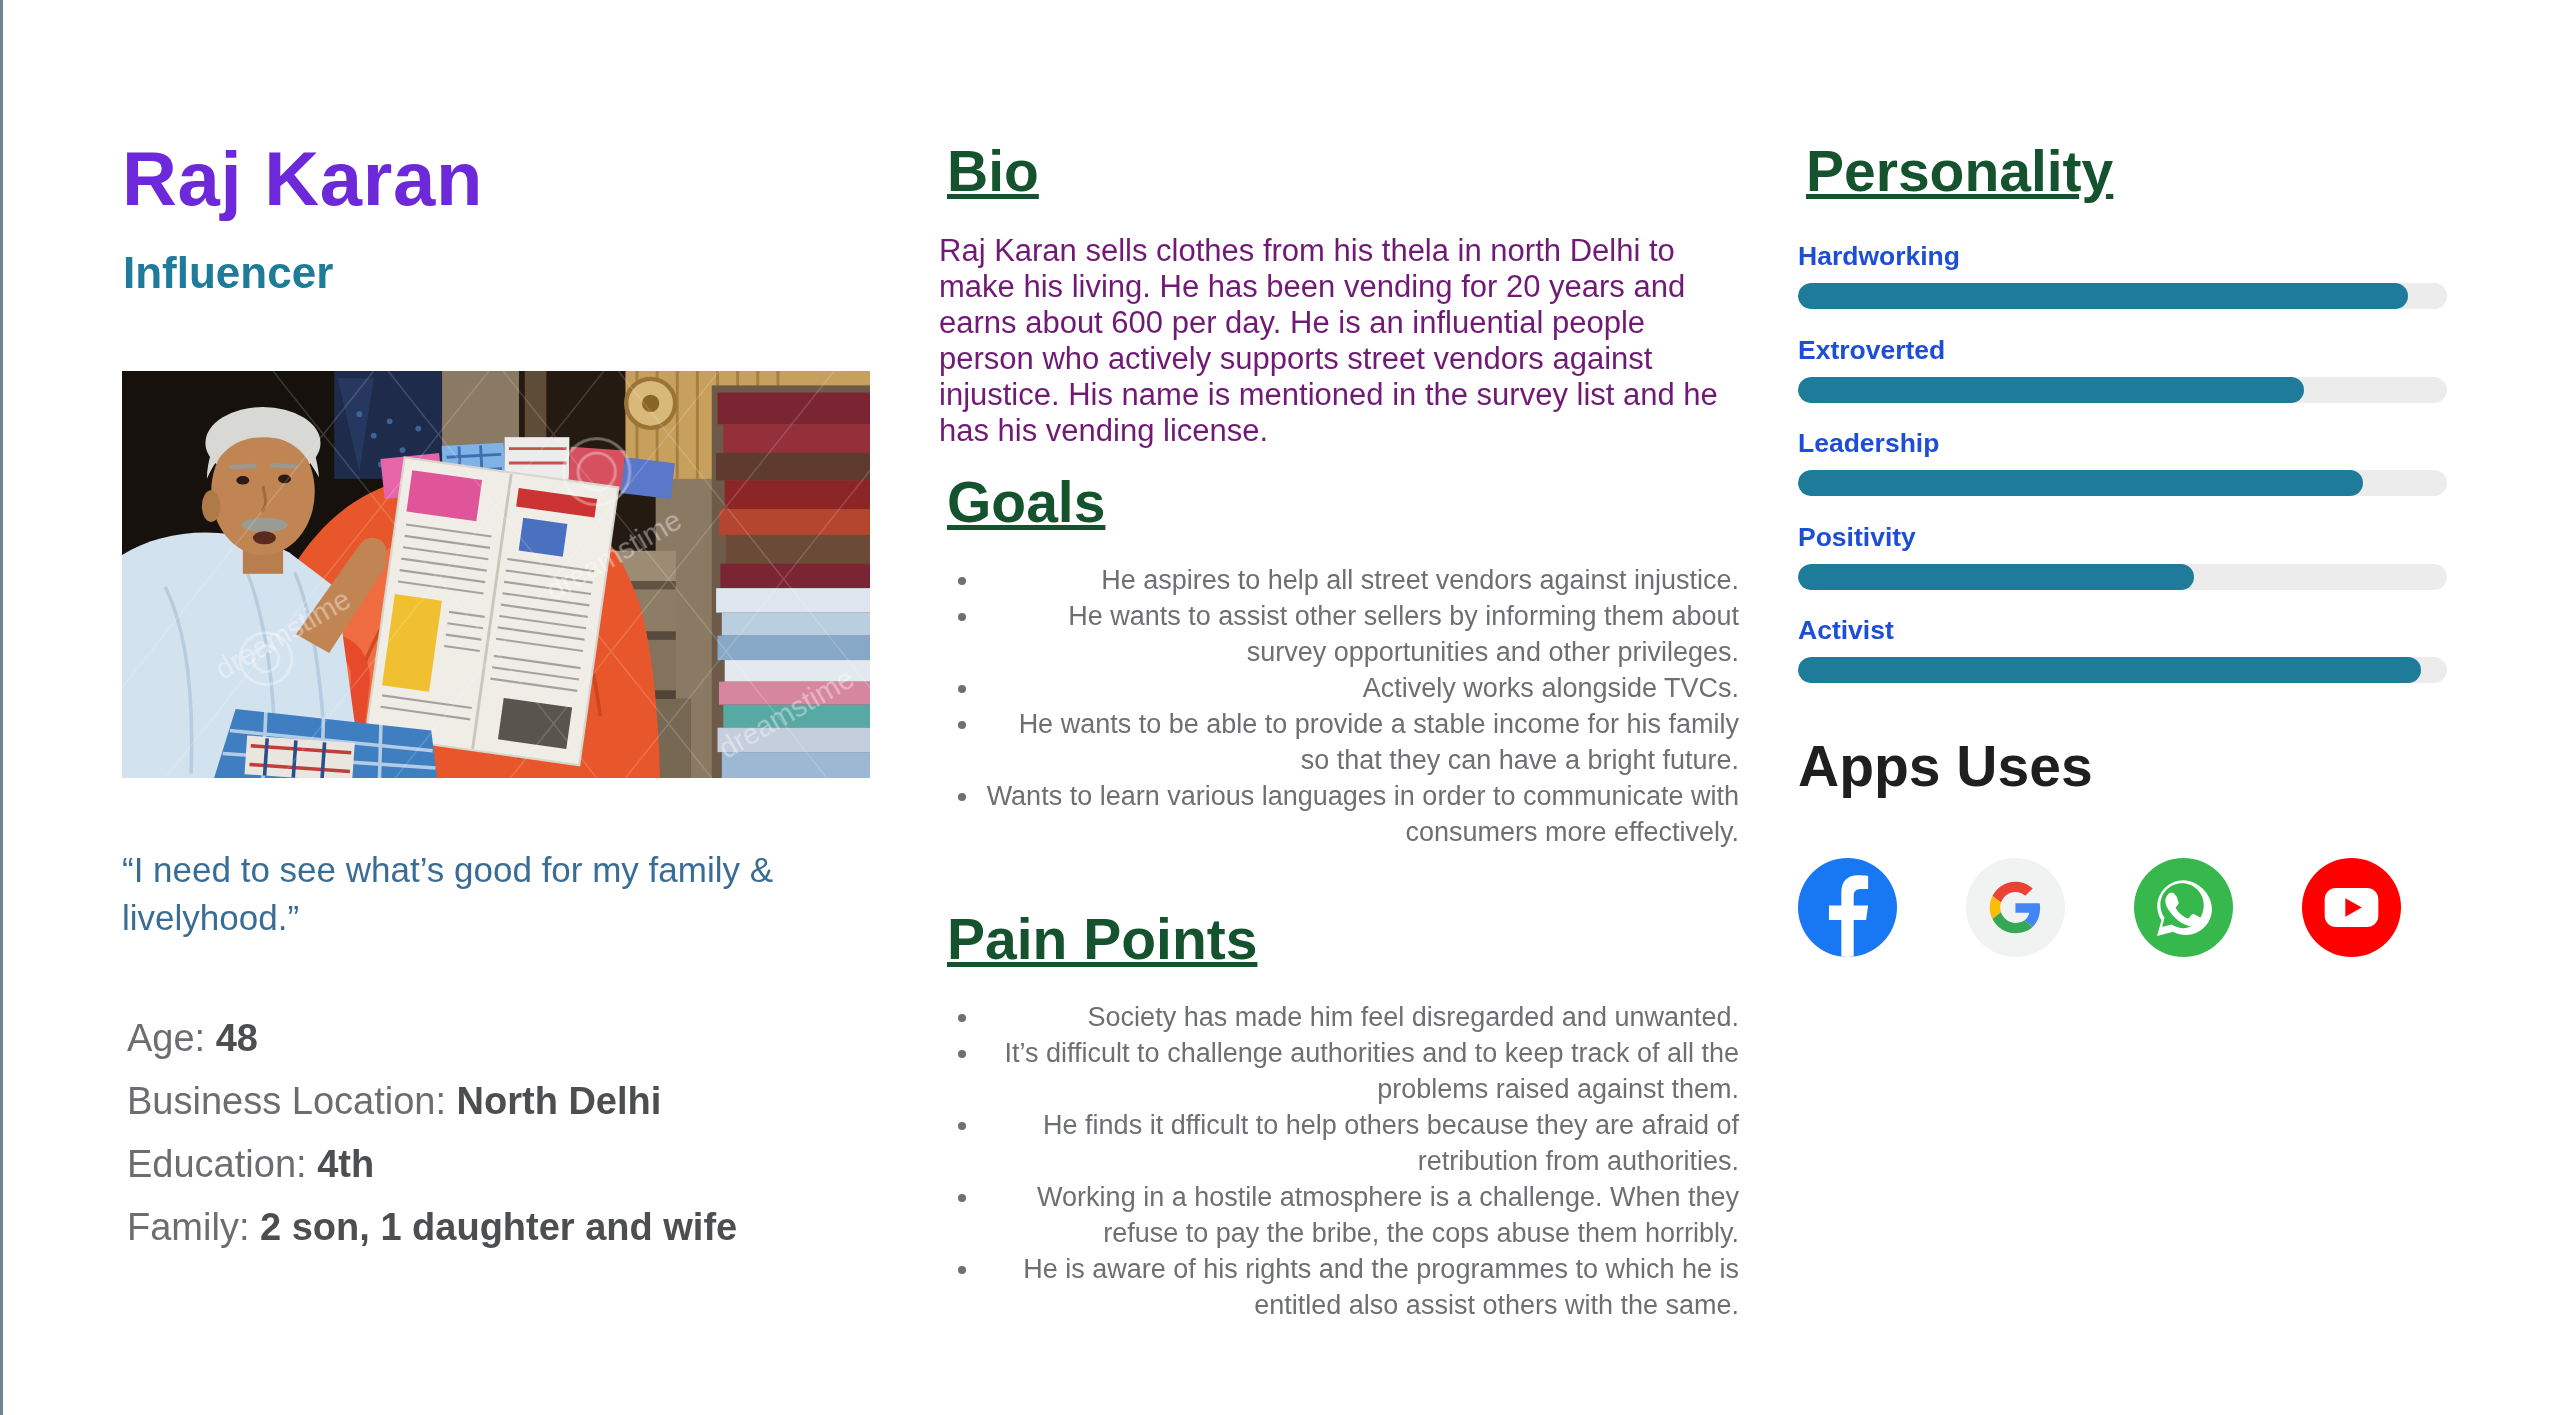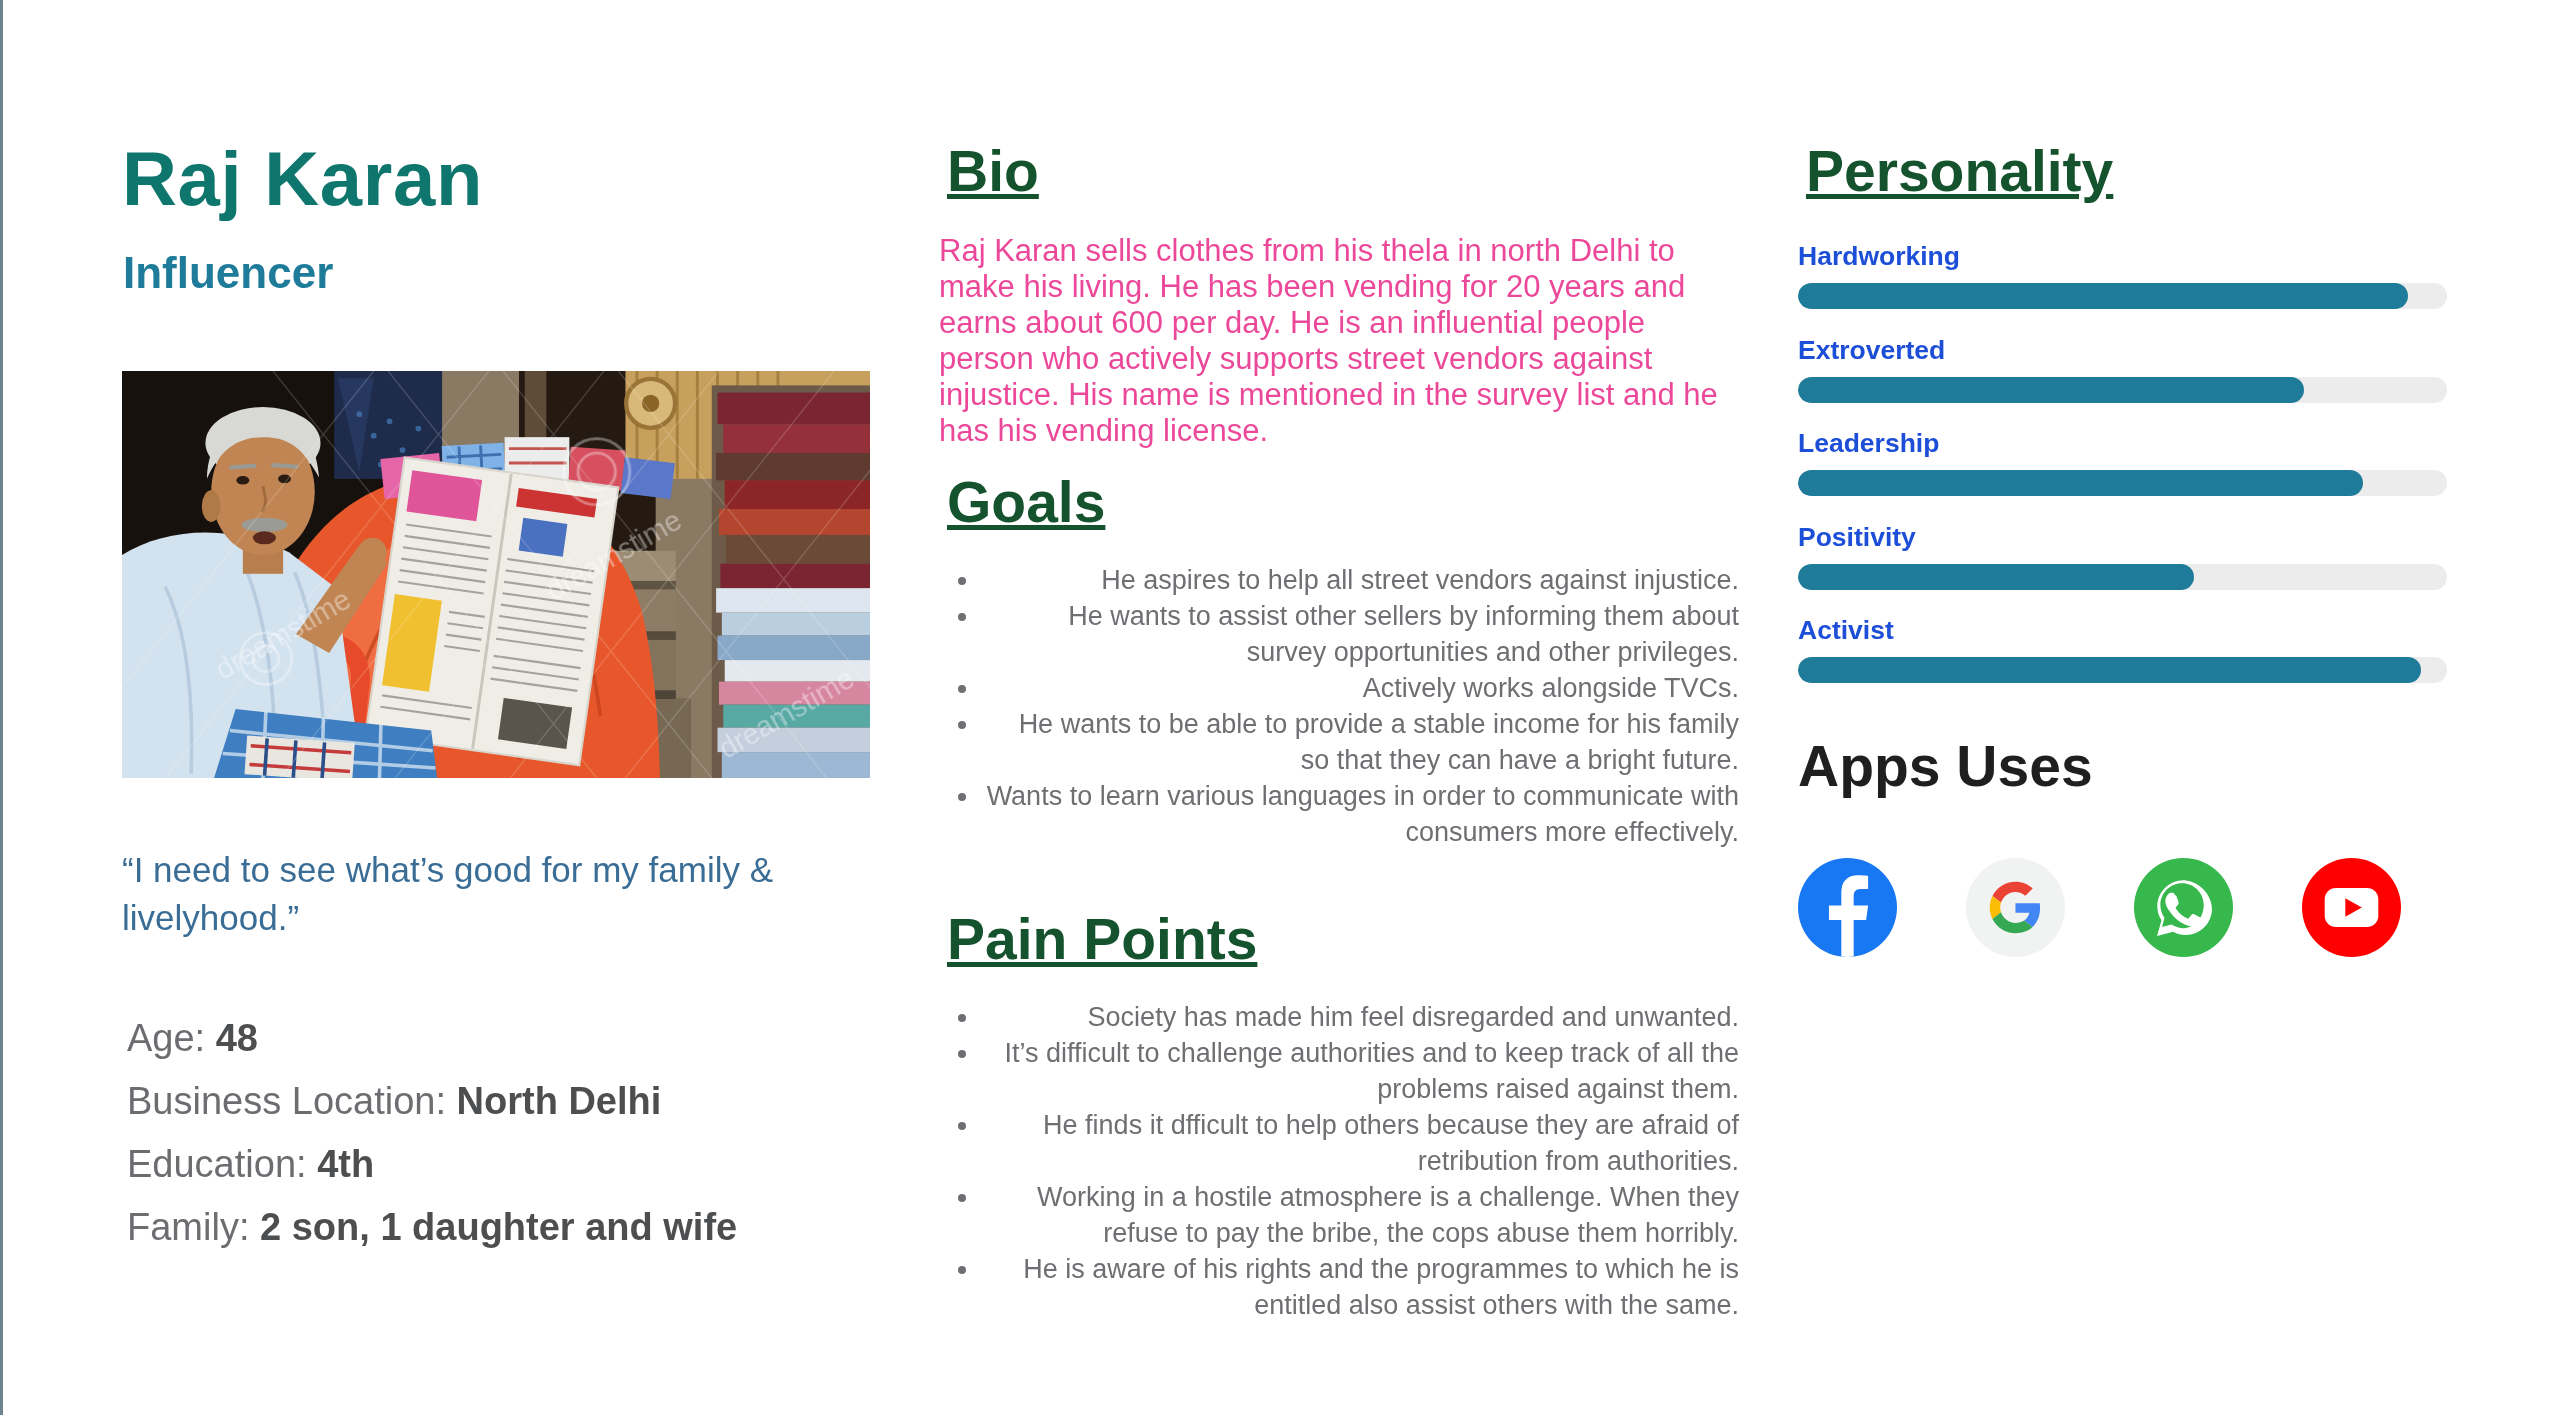--- a/index.html
+++ b/index.html
@@ -2,39 +2,39 @@
 <html style="font-size:11.5px"><head>
 <meta charset="utf-8">
 <style>
   html,body{margin:0;padding:0;background:#ffffff;width:2576px;height:1415px;
     font-family:"Liberation Sans","DejaVu Sans",sans-serif;-webkit-font-smoothing:antialiased;}
   .page{position:absolute;inset:0;background:#fff;overflow:hidden;}
   .edge-line{position:absolute;left:0;top:0;width:2.9px;height:1415px;background:#546e7d;opacity:.85;}
 
   
   .name{position:absolute;left:122px;top:135px;margin:0;font-size:76px;font-weight:700;
-        color:#0f766e;letter-spacing:0.7px;}
+        color:#6d28d9;letter-spacing:0.7px;}
   .role{position:absolute;left:123px;top:248px;font-size:44px;font-weight:700;color:#1e7b99;}
   .photo{position:absolute;left:122px;top:371px;width:748px;height:407px;margin:0;
          overflow:hidden;background:#8a7963;}
   .photo svg{display:block;width:100%;height:100%;}
   .quote{position:absolute;left:122px;top:846px;width:673px;margin:0;font-size:35px;
          line-height:48px;color:#3a6d96;font-weight:500;}
   .details{position:absolute;left:122px;top:1018px;margin:5px;padding:0;list-style:none;
            font-size:38px;color:#6c6d70;}
   .details li{margin-bottom:31.5px;line-height:31.5px;}
   .dvalue{font-weight:700;color:#4d4e50;}
 
   
   .sec{margin:8px;font-size:57px;font-weight:700;color:#14532d;line-height:60px;text-decoration:underline;}
   .block{position:absolute;left:939px;width:800px;}
   .block-bio{top:133px;}
   .block-goals{top:464px;}
   .block-pain{top:901px;}
-  .body-text{margin:31.5px 0 0;font-size:31px;line-height:36px;color:#ec4899;}
+  .body-text{margin:31.5px 0 0;font-size:31px;line-height:36px;color:#701a75;}
   .blist{margin:30px 0 0;padding-left:42px;font-size:27px;line-height:36px;color:#6e6f72;text-align:right;}
   .blist li{padding-left:2.9px;}
   .blist li::marker{color:#6e6f72;}
 
   
   .sec-right{position:absolute;left:1798px;top:133px;}
   .traits{position:absolute;left:1798px;top:242px;width:649px;}
   .trait{margin-bottom:26.5px;}
   .tlabel{font-size:26.5px;font-weight:600;color:#1d4ed8;line-height:29px;margin-bottom:12px;}
   .track{width:649px;height:26px;border-radius:13px;background:#ececec;overflow:hidden;}

